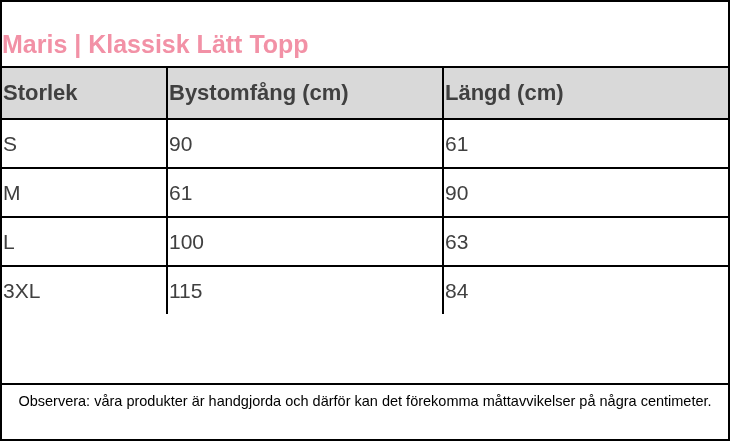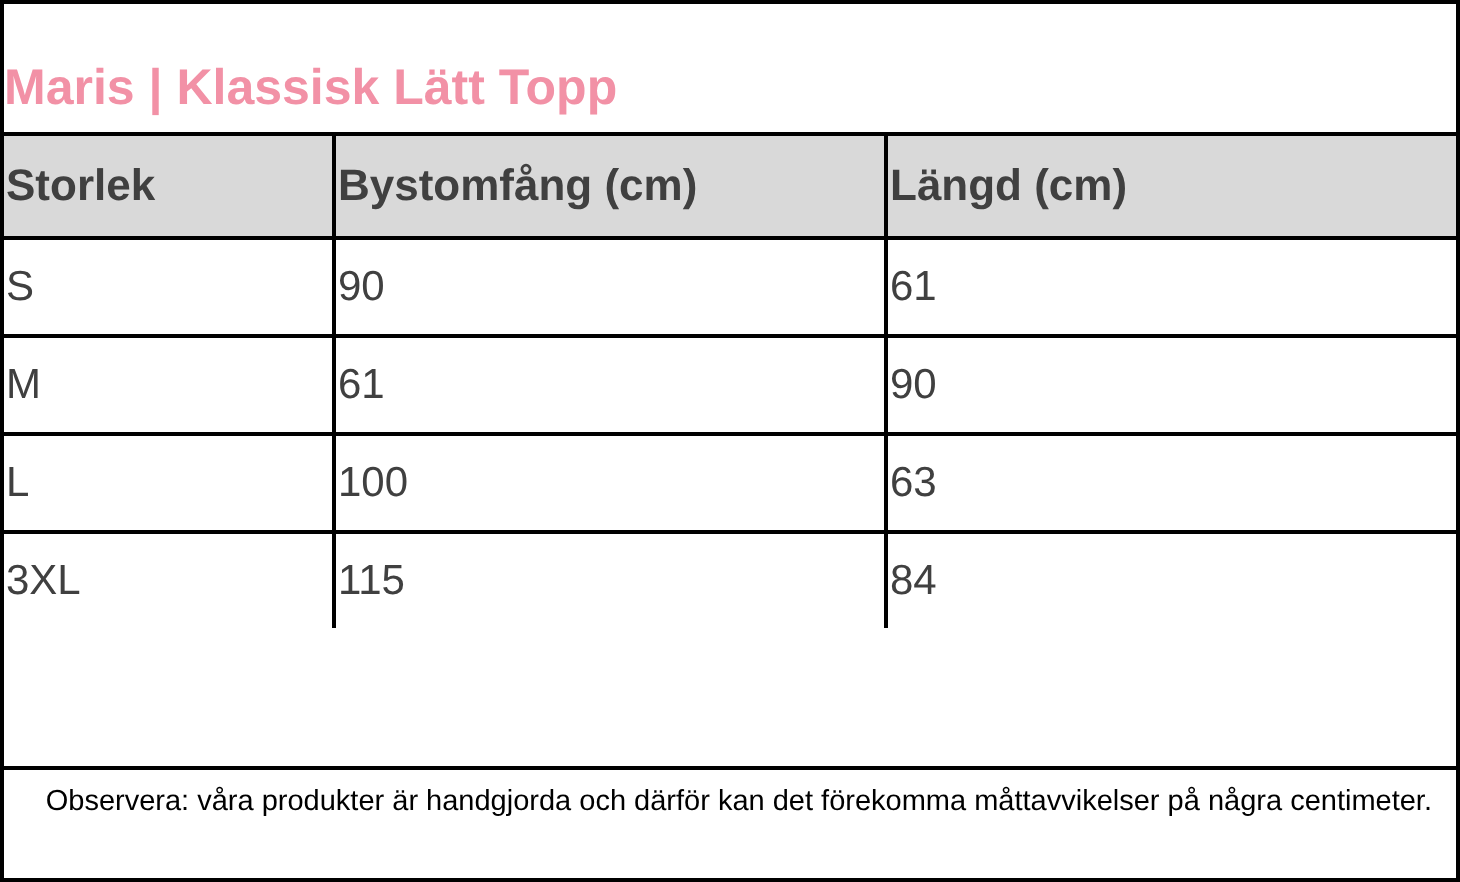--- a/index.html
+++ b/index.html
@@ -66,21 +66,21 @@
   tbody tr:last-child td { border-bottom: none; }
   col.c-size { width: 165px; }
   col.c-bust { width: 276px; }
   col.c-len  { width: 285px; }
   .note {
     border-top: 2px solid #000000;
     padding: 6px 12px 8px 12px;
     font-size: 14.5px;
     line-height: 1.45;
     color: #000000;
-    text-align: right;
+    text-align: center;
     background: #ffffff;
     height: 56px;
     box-sizing: border-box;
   }
 </style>
 </head>
 <body>
 
 <div class="size-chart">
 

